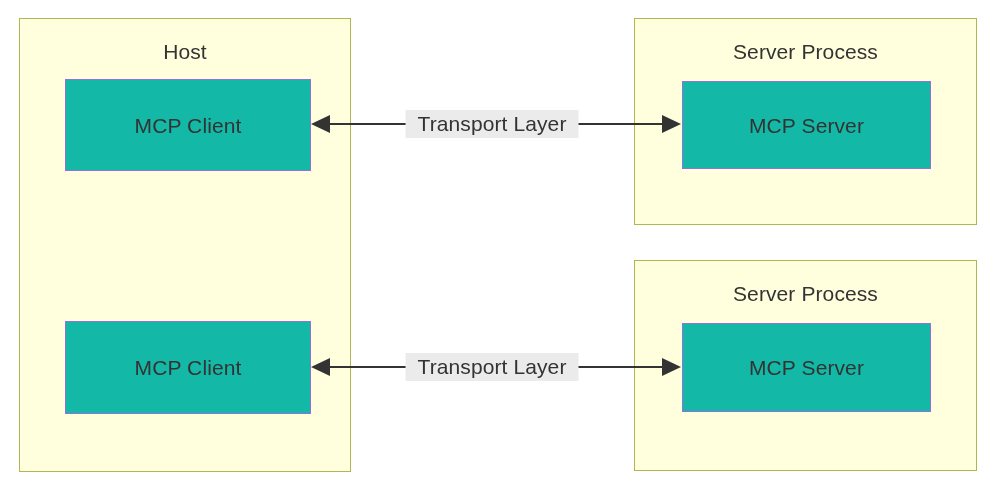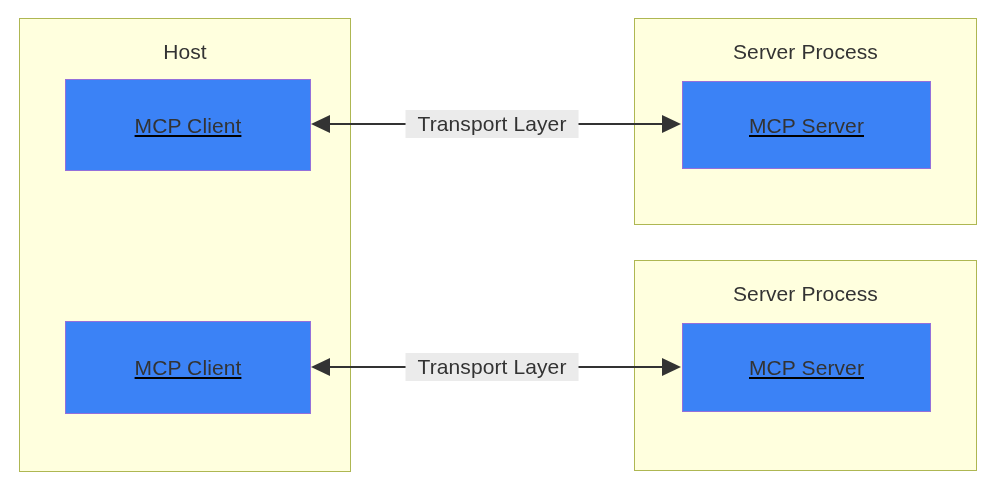--- a/index.html
+++ b/index.html
@@ -36,27 +36,26 @@
     color: #333333;
     font-size: 21px;
     line-height: 25px;
     letter-spacing: 0.1px;
     white-space: nowrap;
   }
 
   
   .component-box {
     position: absolute;
-    background: #3b82f6;
+    background: #14b8a6;
     border: 1.5px solid #9370db;
     box-sizing: border-box;
     display: flex;
     align-items: center;
     justify-content: center;
-    text-decoration: underline;
   }
   .component-label {
     color: #333333;
     font-size: 21px;
     line-height: 25px;
     letter-spacing: 0.1px;
     white-space: nowrap;
   }
 
   

